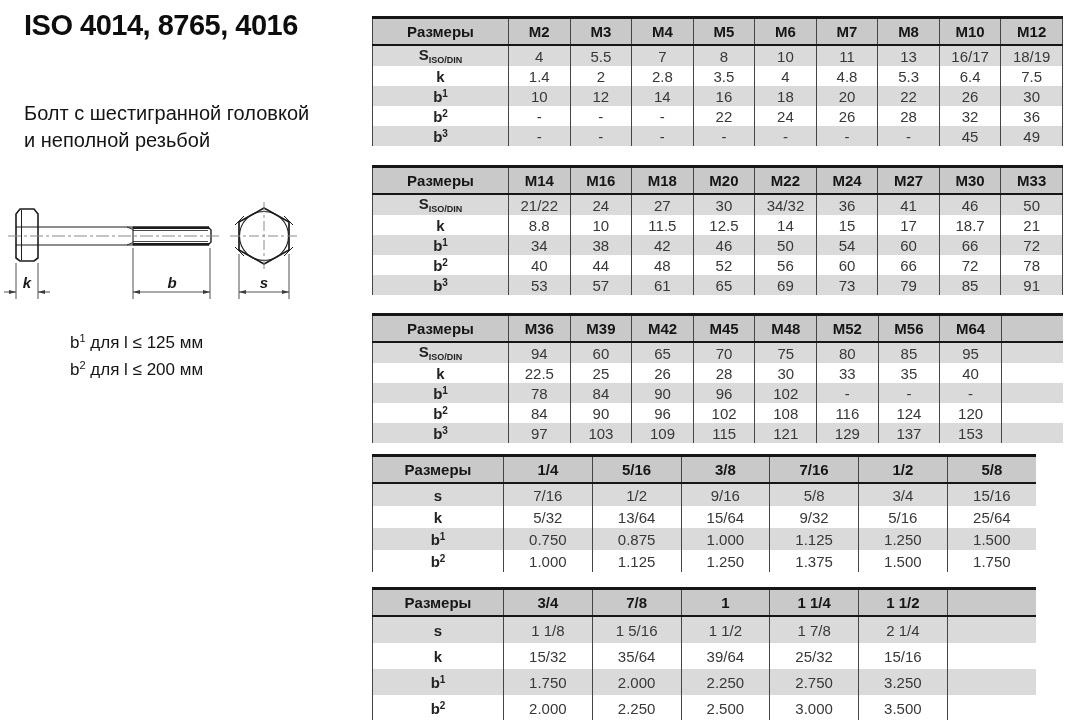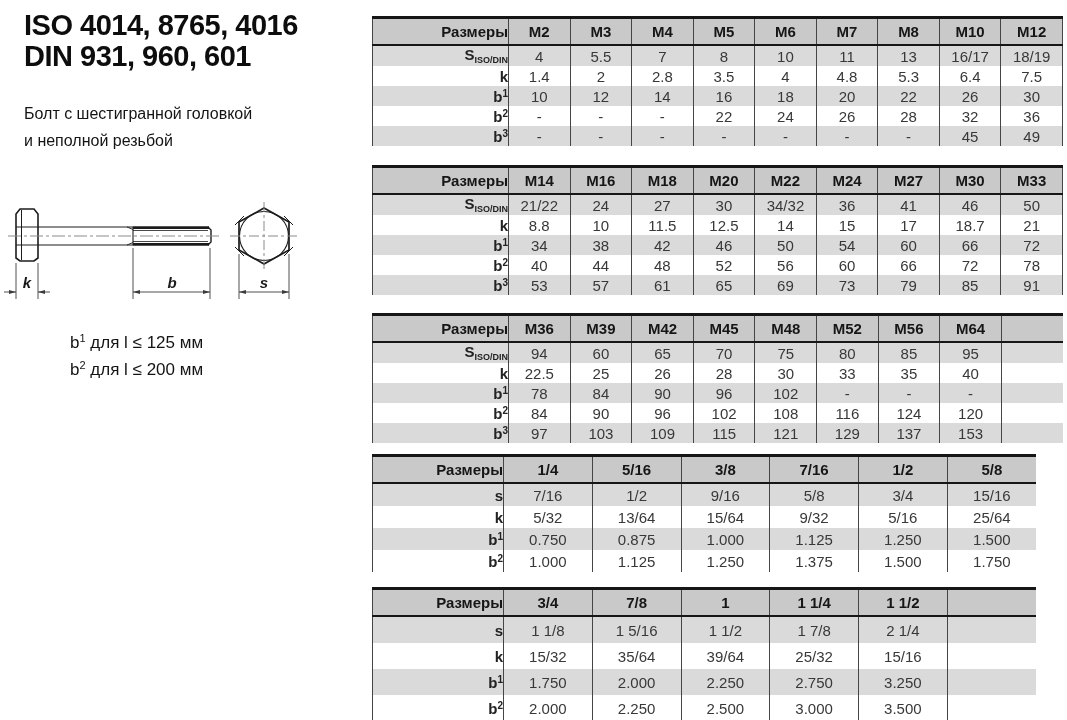--- a/index.html
+++ b/index.html
@@ -3,59 +3,58 @@
 <meta charset="utf-8">
 <style>
   html,body{margin:0;padding:0;background:#ffffff;}
   body{width:1067px;height:720px;position:relative;overflow:hidden;
        font-family:"Liberation Sans", sans-serif;color:#111;}
   .stage{position:absolute;left:0;top:8px;width:1067px;height:720px;background:#fff;}
 
   
   .title{position:absolute;left:24px;top:2px;font-size:29px;font-weight:bold;
          line-height:31px;letter-spacing:-0.5px;color:#0d0d0d;}
-  .subtitle{position:absolute;left:24px;top:92px;font-size:16px;line-height:27px;color:#141414;}
+  .subtitle{position:absolute;left:24px;top:92px;font-size:20px;line-height:27px;color:#141414;}
   .notes{position:absolute;left:22px;top:319px;font-size:17px;line-height:23px;color:#141414;margin-left:48px;}
   .notes .note-sup{font-size:11px;vertical-align:6px;}
   svg.drawing{position:absolute;left:2px;top:192px;}
   .dimlabel{font-size:15px;font-weight:bold;font-style:italic;fill:#1a1a1a;}
 
   
   .tbl{position:absolute;}
   #t1{left:372px;top:8px;width:691px;}
   #t2{left:372px;top:157px;width:691px;}
   #t3{left:372px;top:305px;width:691px;}
   #t4{left:372px;top:446px;width:664px;}
   #t5{left:372px;top:579px;width:664px;}
 
   .tbl table{width:100%;border-collapse:collapse;table-layout:fixed;
              border-top:3px solid #161616;border-left:1.5px solid #454545;}
   .tbl.with-right table{border-right:1.5px solid #454545;}
   .tbl th,.tbl td{border-left:1.5px solid #454545;text-align:center;vertical-align:middle;
                   padding:0;font-size:15px;white-space:nowrap;overflow:hidden;line-height:1;}
-  .tbl th:first-child,.tbl td:first-child{border-left:none;text-align:right;}
+  .tbl th:first-child,.tbl td:first-child{border-left:none;}
   .tbl thead th{background:#c9c9c9;border-bottom:2.5px solid #161616;
                 font-weight:bold;color:#161616;height:25px;}
   .tbl tbody td{color:#383838;background:#ffffff;}
   .tbl tbody tr.shade td{background:#dadada;}
   .tbl tbody td.lbl{color:#222;font-weight:bold;}
   .tbl-a tbody td{height:20px;}
   .tbl-b tbody td{height:22px;}
   .tbl-c tbody td{height:26px;}
   .tbl .cell-sub{font-size:9px;vertical-align:-3px;}
   .tbl .cell-sup{font-size:10px;vertical-align:5px;}
 </style>
 </head>
 <body>
 
 <div class="stage">
 
   <div class="title">
     <div>ISO 4014, 8765, 4016</div>
-    <div>DIN 931, 960, 601</div>
   </div>
 
   <div class="subtitle">
     <div>Болт с шестигранной головкой</div>
     <div>и неполной резьбой</div>
   </div>
 
   <svg class="drawing" width="336" height="115" viewBox="0 0 336 115">
     <g stroke="#1c1c1c" fill="none" stroke-width="1.6">
 

